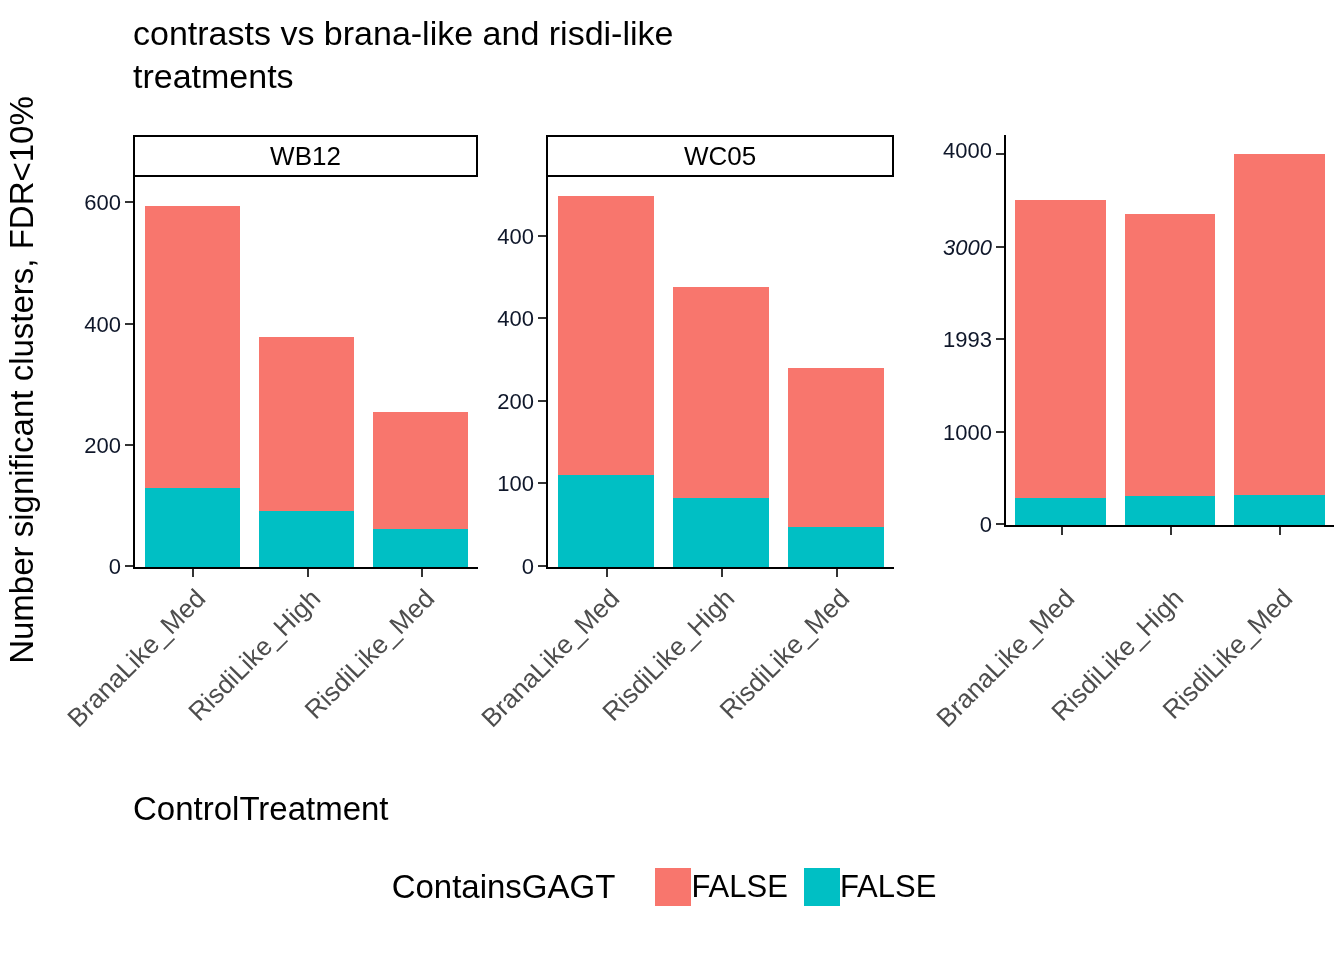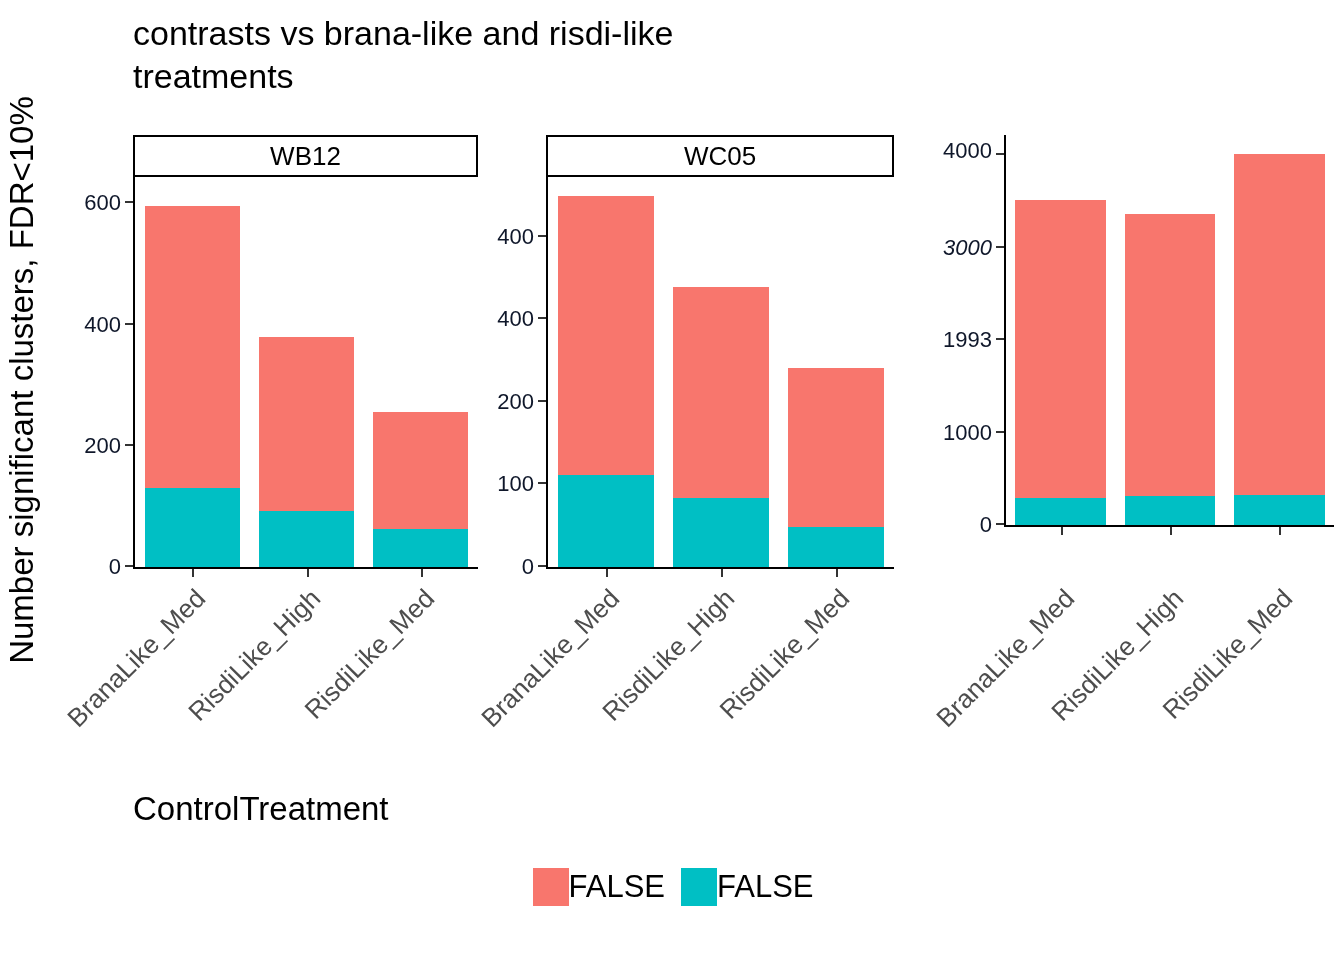--- a/index.html
+++ b/index.html
@@ -266,19 +266,20 @@
           <div class="seg" style="background: rgb(248, 118, 109); bottom: 30.4857px; height: 340.886px;"></div>
         </div>
         <div class="xtick" style="left: 275.333px;"></div>
       </div>
     </div>
   </div>
 
 <div id="x-axis-title">ControlTreatment</div>
 
 <div id="legend">
+  <span>ContainsGAGT</span>
   <span id="legend-keys" style="display: inline-flex; align-items: center; margin-left: 18px;">
       <span class="key" style="background: rgb(248, 118, 109); display: inline-block;"></span>
       <span class="key-label">FALSE</span>
       <span class="key" style="background: rgb(0, 191, 196); display: inline-block;"></span>
       <span class="key-label">FALSE</span>
     </span>
 </div>
 
 </body></html>

